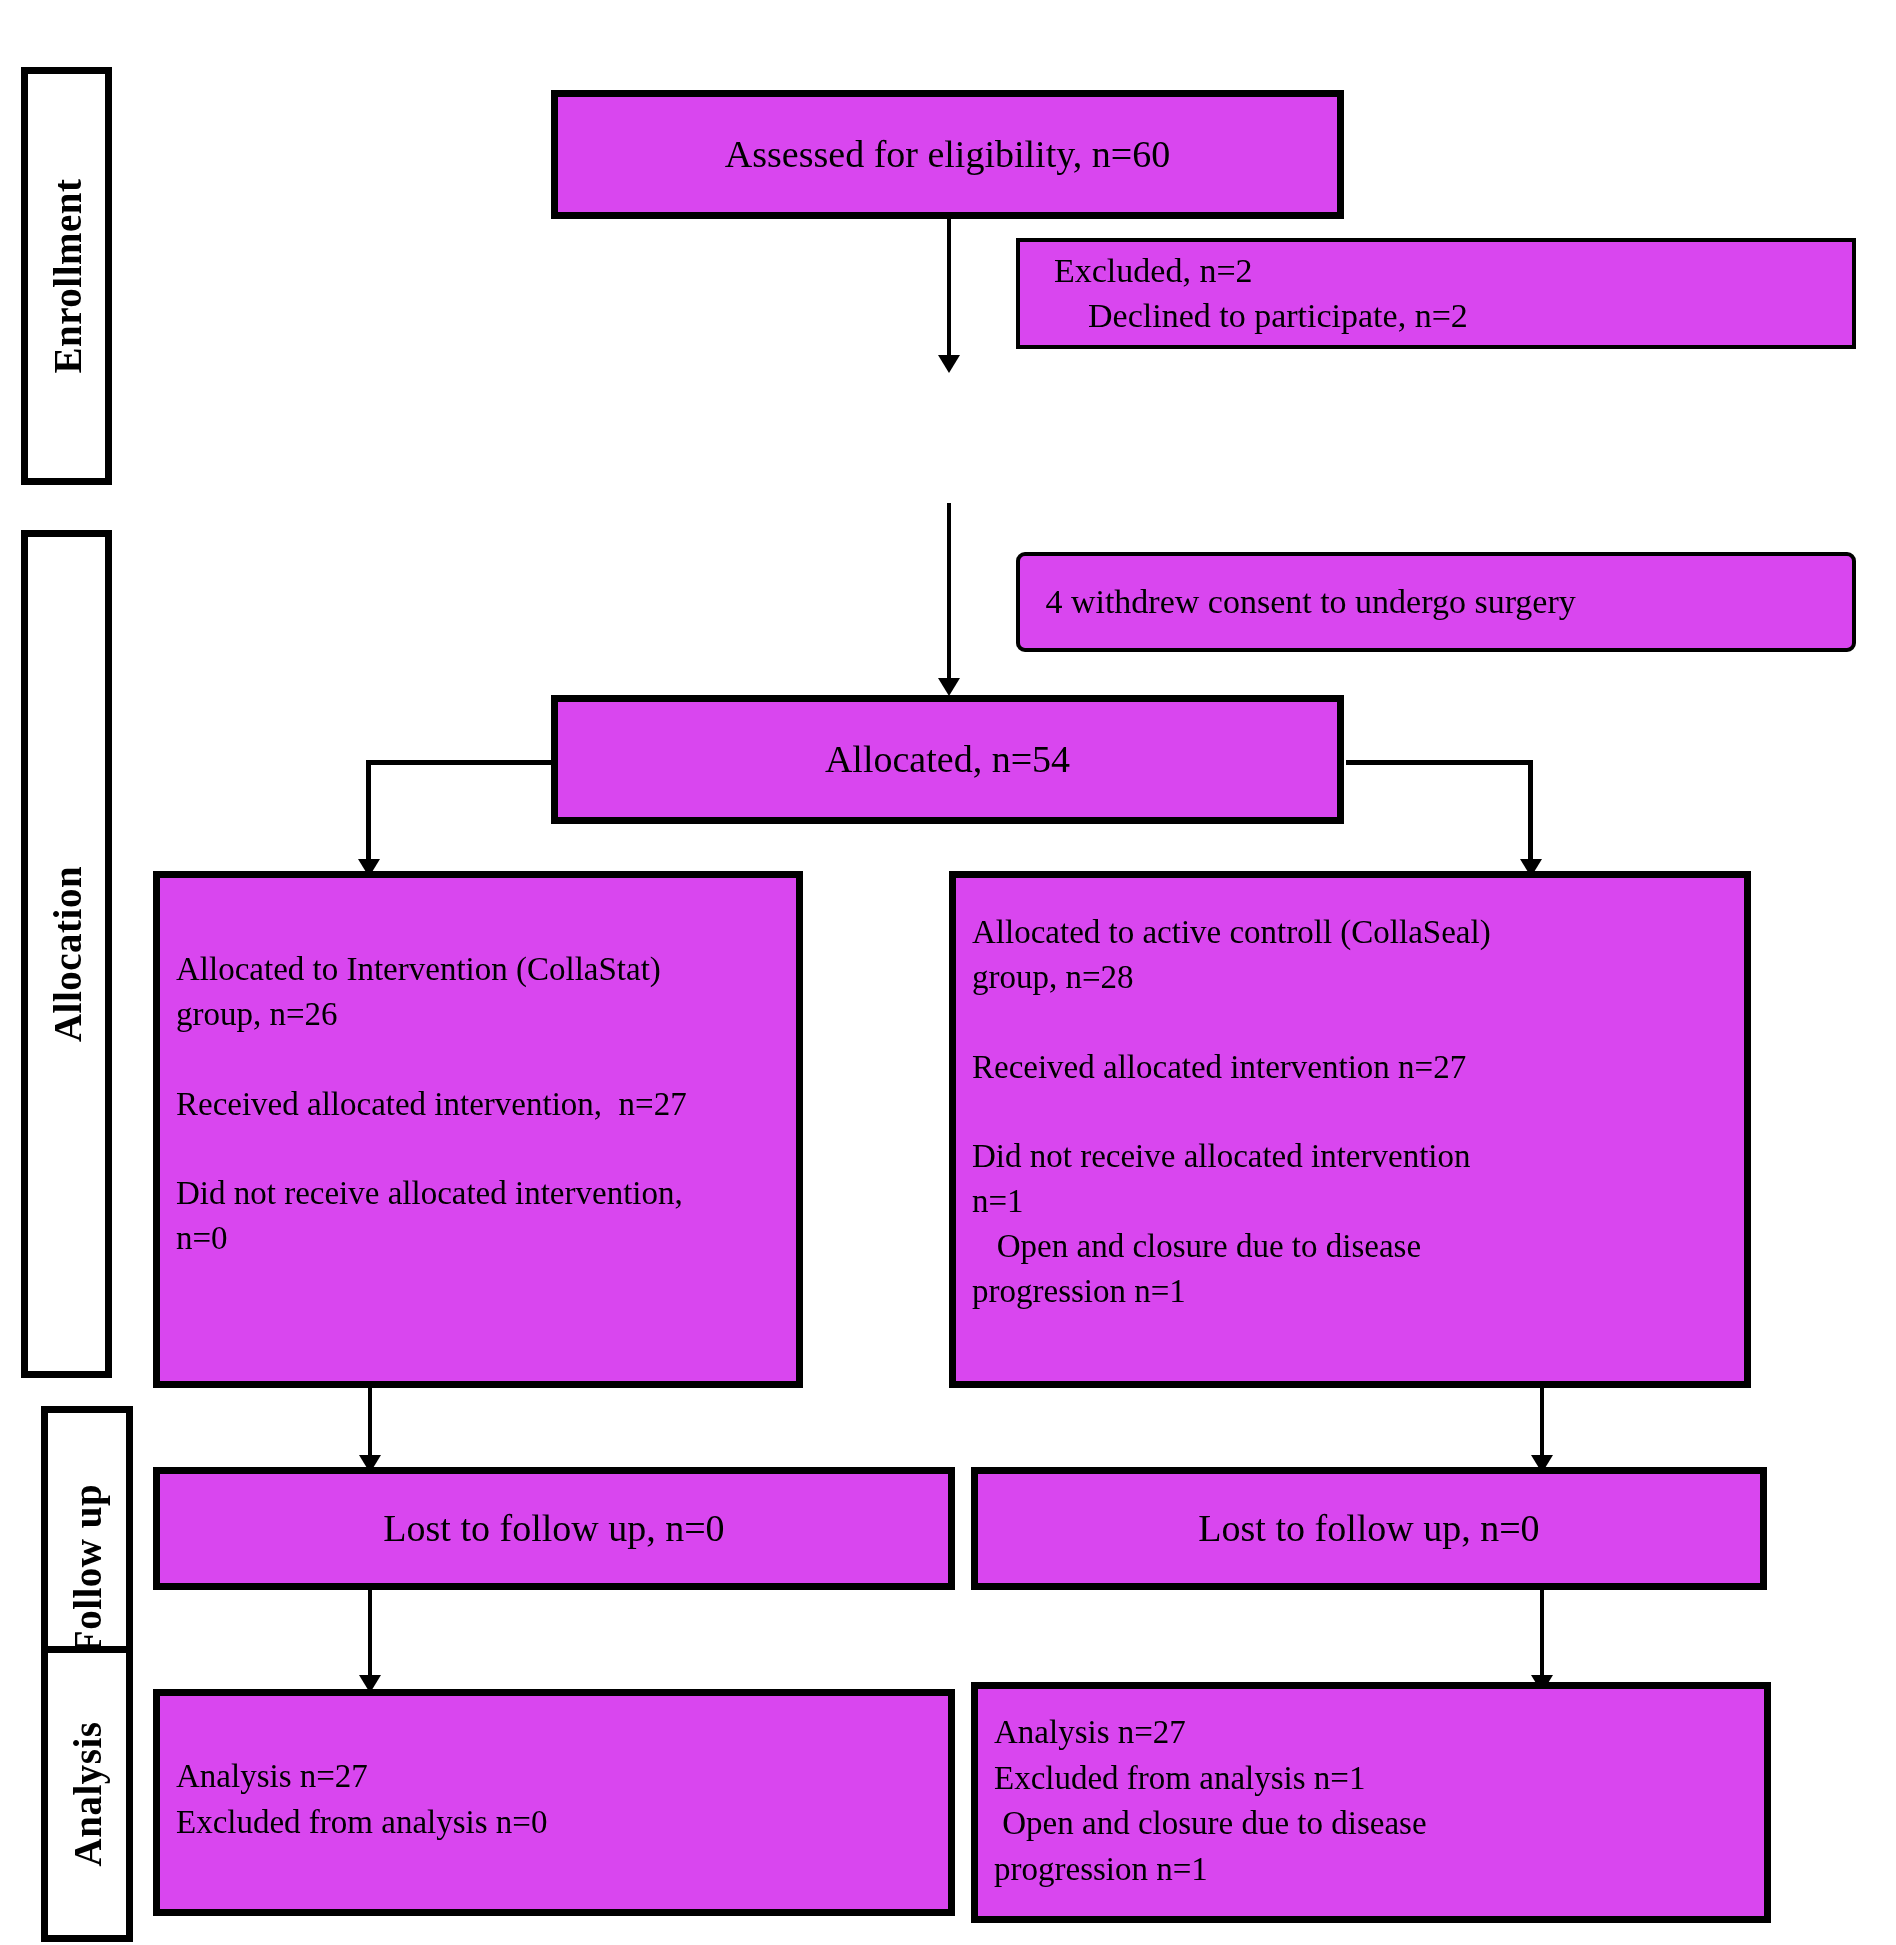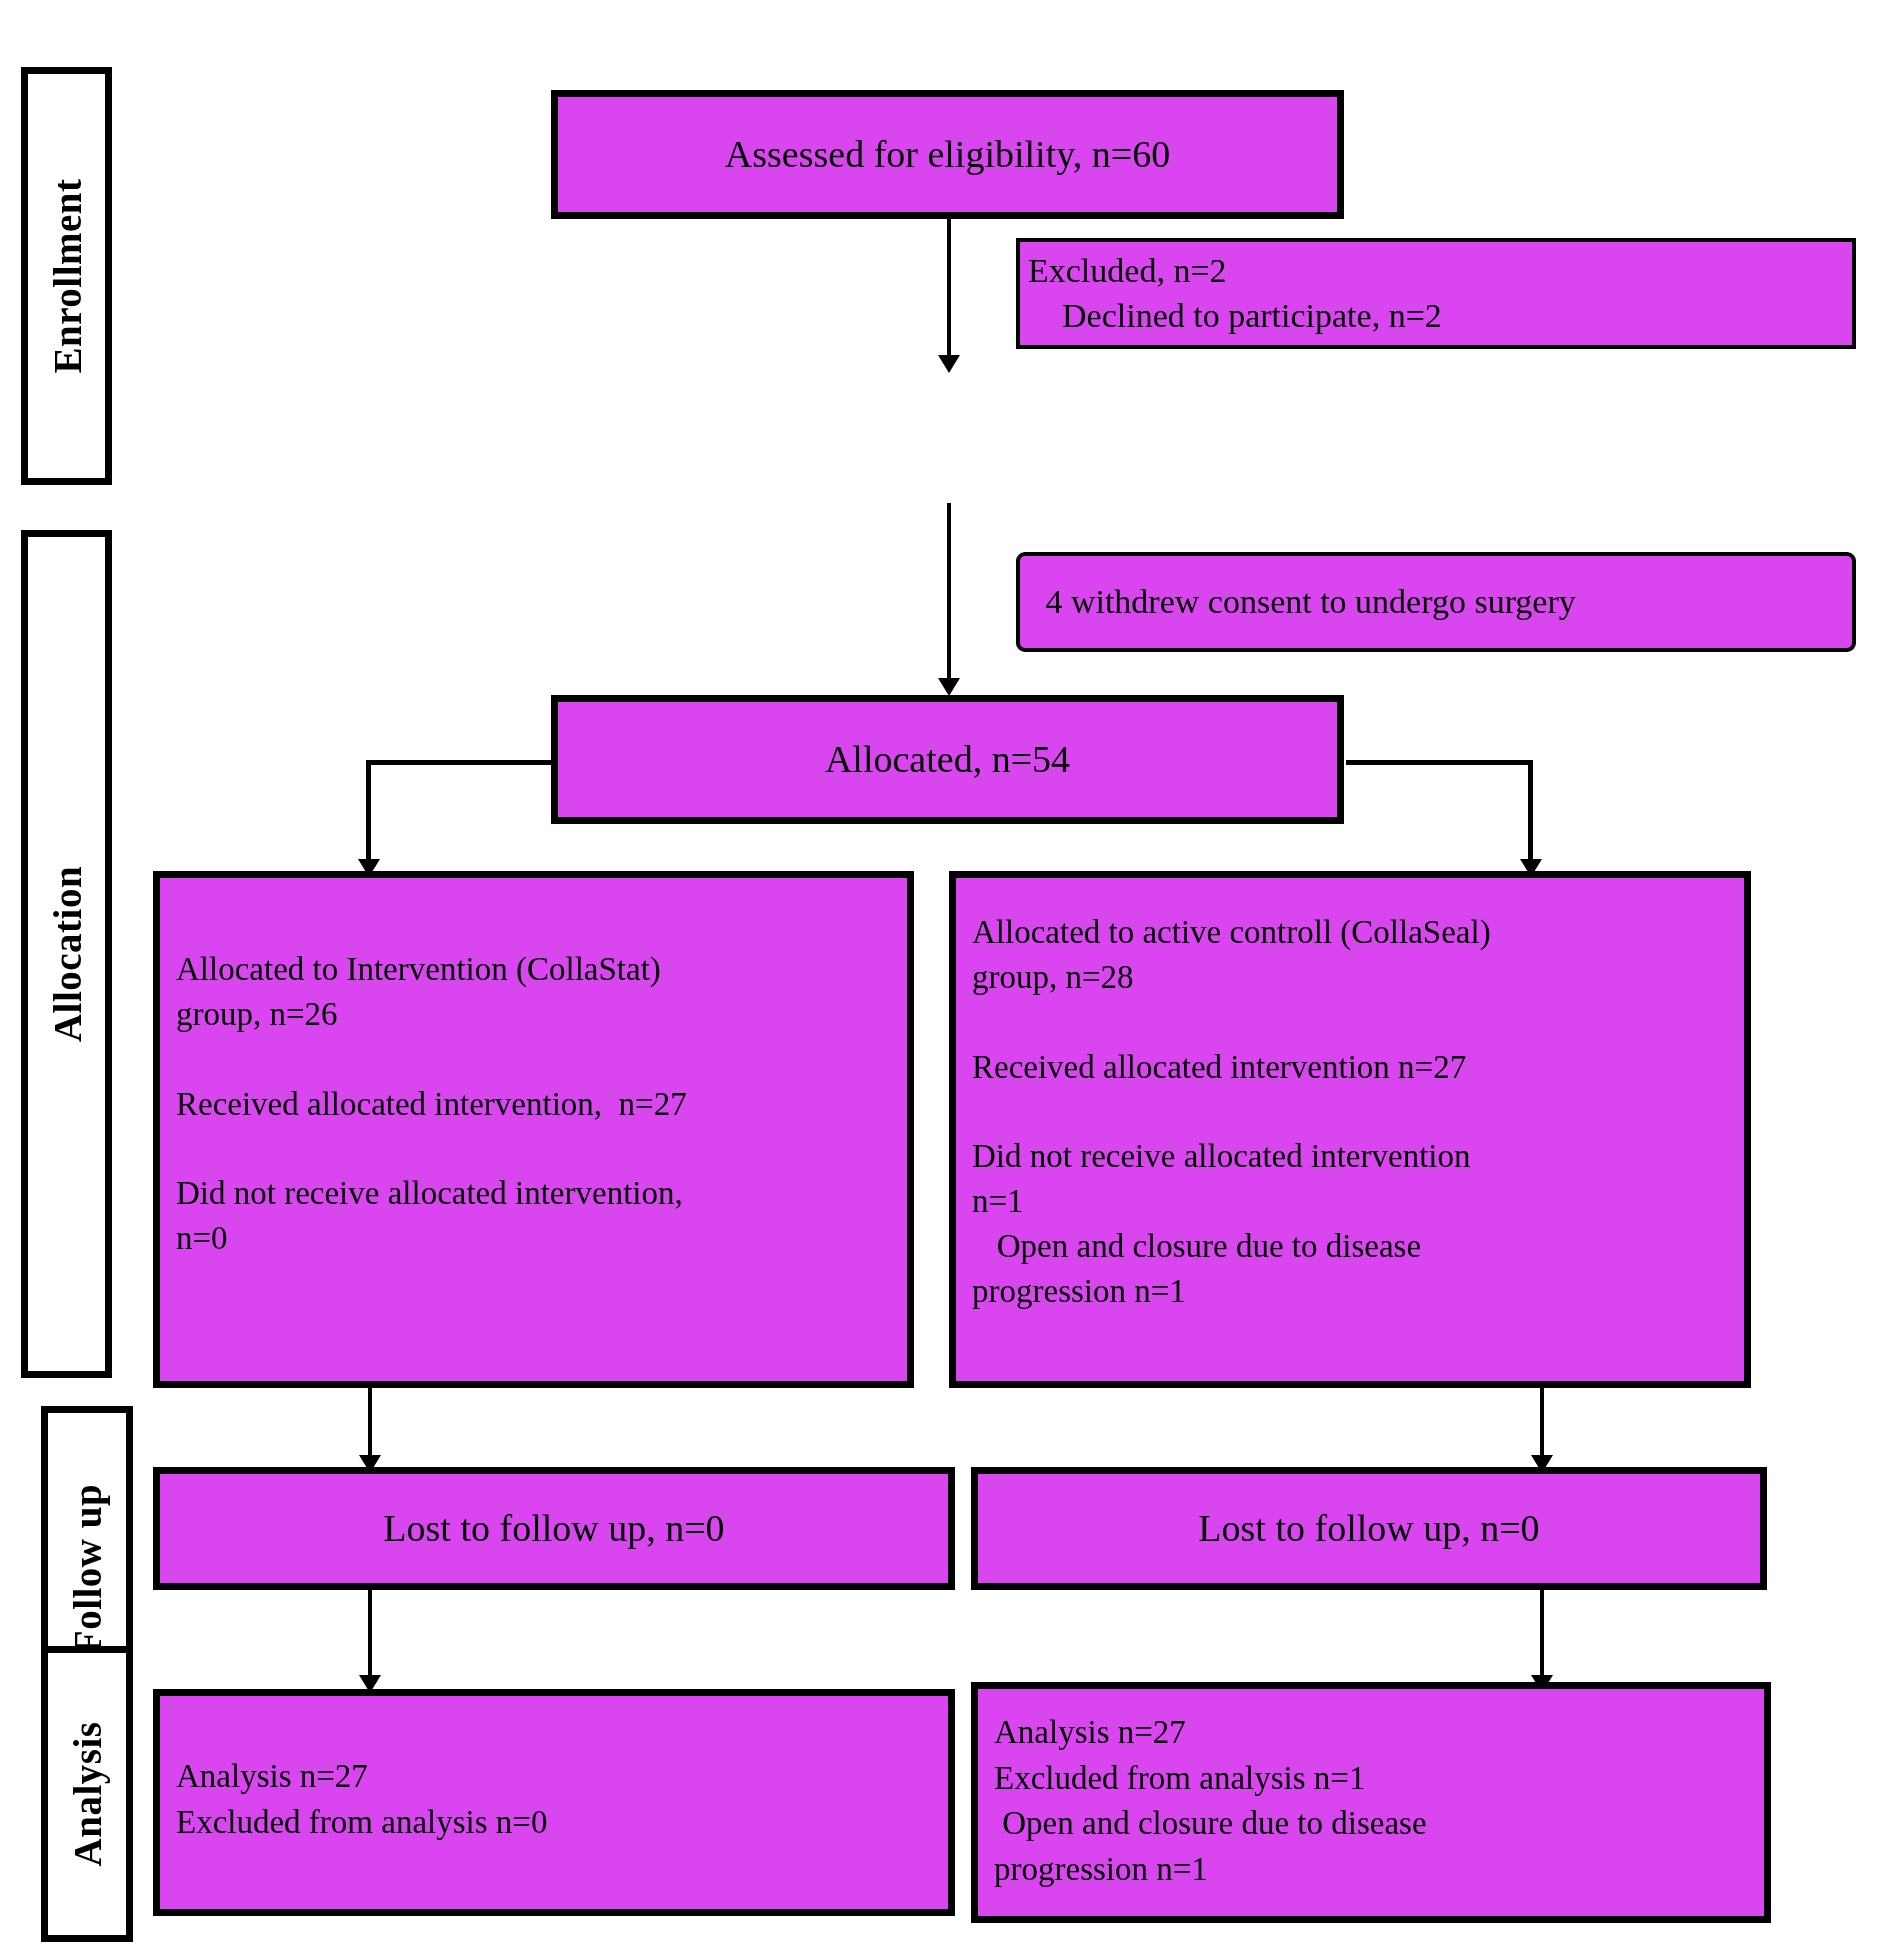--- a/index.html
+++ b/index.html
@@ -128,34 +128,34 @@
   <div class="arrowhead" style="left:359px; top:1675px;"></div>
 
   <div class="vline" style="left:1540px; top:1586px; width:3.7px; height:103px;"></div>
   <div class="arrowhead" style="left:1531px; top:1675px;"></div>
 
   <div class="box thick" style="left:551px; top:90px; width:793px; height:129px;">
     <div class="box-text center-text">Assessed for eligibility, n=60</div>
   </div>
 
   <div class="box thin" style="left:1016px; top:238px; width:840px; height:111px;">
-    <div class="box-text center-text" style="text-align:left; font-size:34px; padding-left:8px; line-height:1.34;">Excluded, n=2
+    <div class="box-text center-text" style="text-align:left; font-size:34px; padding-left:34px; line-height:1.34;">Excluded, n=2
     Declined to participate, n=2</div>
   </div>
 
 
   <div class="box thin" style="left:1016px; top:552px; width:840px; height:100px;border-radius:9px;">
     <div class="box-text center-text" style="text-align:left; font-size:34px; padding-left:25.4px;">4 withdrew consent to undergo surgery</div>
   </div>
 
   <div class="box thick" style="left:551px; top:695px; width:793px; height:129px;">
     <div class="box-text center-text">Allocated, n=54</div>
   </div>
 
-  <div class="box thick" style="left:153px; top:871px; width:761px; height:517px;">
+  <div class="box thick" style="left:153px; top:871px; width:650px; height:517px;">
     <div class="box-text left-text" style="top:69px; padding-left:16px; padding-right:8.5px; font-size:33px; line-height:1.36;">Allocated to Intervention (CollaStat)
 group, n=26
 
 Received allocated intervention,  n=27
 
 Did not receive allocated intervention,
 n=0</div>
   </div>
 
   <div class="box thick" style="left:949px; top:871px; width:802px; height:517px;">

